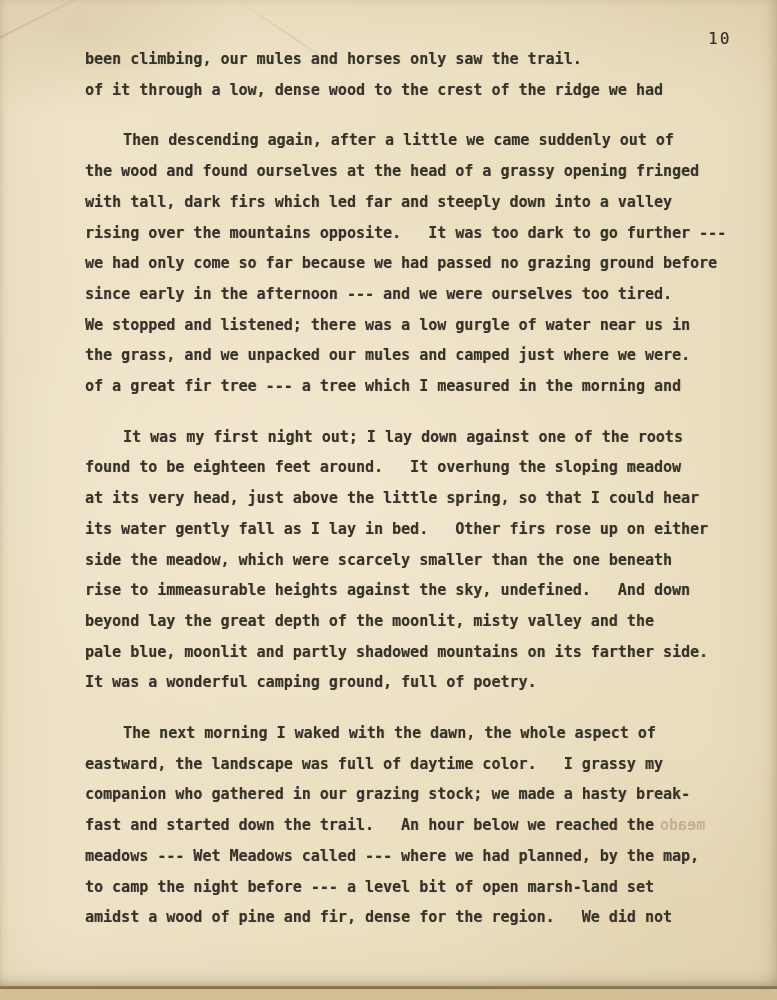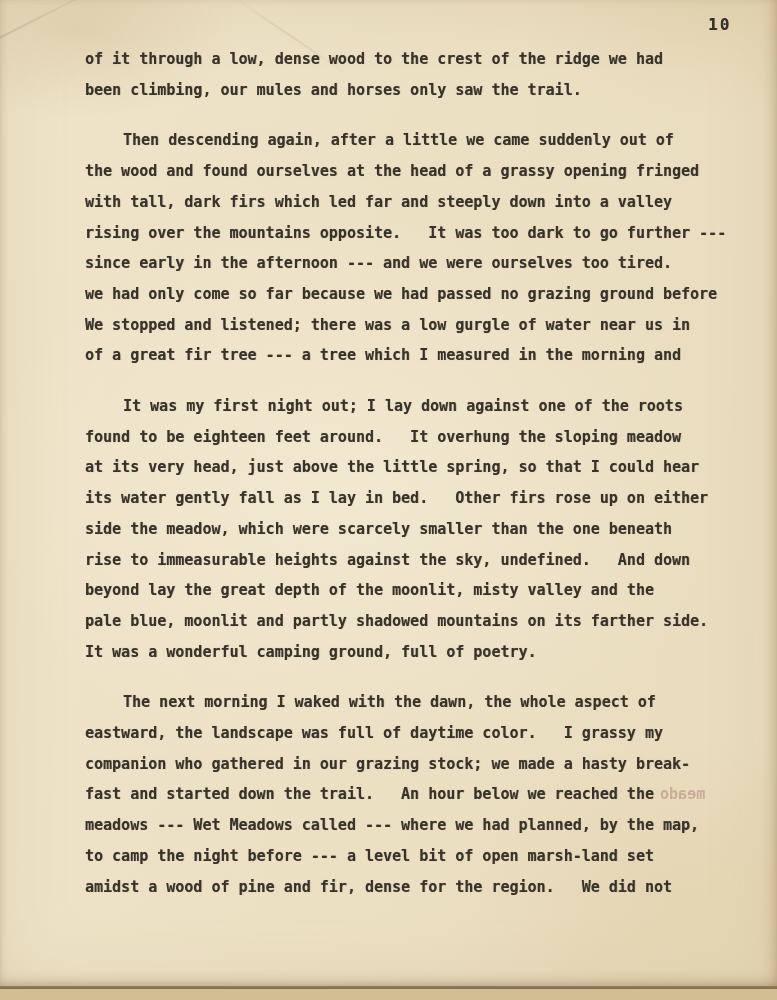--- a/index.html
+++ b/index.html
@@ -56,23 +56,23 @@
   .edge-line {
     position: absolute;
     left: 0; top: 986px;
     width: 777px; height: 3px;
     background: linear-gradient(180deg, #8a7752, #6e5d3f);
     opacity: 0.85;
   }
   .page-number {
     position: absolute;
     left: 708px;
-    top: 15px;
+    top: 29px;
     font-size: 16px;
-    font-weight: bold;
+    font-weight: normal;
     letter-spacing: 2px;
     color: #35322b;
     text-shadow: 0.4px 0.4px 0.6px rgba(53,50,43,0.55);
   }
   .typed-block {
     position: absolute;
     left: 85px;
     top: 44px;
     width: 680px;
     font-size: 15px;
@@ -99,29 +99,30 @@
 </head>
 <body>
 
 <div class="scan">
   <div class="backing"></div>
   <div class="paper">
     <div class="crease-a"></div>
     <div class="crease-b"></div>
     <div class="page-number">10</div>
     <div class="typed-block">
+        <div class="line">been climbing, our mules and horses only saw the trail.</div>
         <div class="line">of it through a low, dense wood to the crest of the ridge we had</div>
-        <div class="line">been climbing, our mules and horses only saw the trail.</div>
         <div class="line indent">Then descending again, after a little we came suddenly out of</div>
         <div class="line">the wood and found ourselves at the head of a grassy opening fringed</div>
         <div class="line">with tall, dark firs which led far and steeply down into a valley</div>
         <div class="line">rising over the mountains opposite.   It was too dark to go further ---</div>
+        <div class="line">we had only come so far because we had passed no grazing ground before</div>
         <div class="line">since early in the afternoon --- and we were ourselves too tired.</div>
-        <div class="line">we had only come so far because we had passed no grazing ground before</div>
         <div class="line">We stopped and listened; there was a low gurgle of water near us in</div>
+        <div class="line">the grass, and we unpacked our mules and camped just where we were.</div>
         <div class="line">of a great fir tree --- a tree which I measured in the morning and</div>
         <div class="line indent">It was my first night out; I lay down against one of the roots</div>
         <div class="line">found to be eighteen feet around.   It overhung the sloping meadow</div>
         <div class="line">at its very head, just above the little spring, so that I could hear</div>
         <div class="line">its water gently fall as I lay in bed.   Other firs rose up on either</div>
         <div class="line">side the meadow, which were scarcely smaller than the one beneath</div>
         <div class="line">rise to immeasurable heights against the sky, undefined.   And down</div>
         <div class="line">beyond lay the great depth of the moonlit, misty valley and the</div>
         <div class="line">pale blue, moonlit and partly shadowed mountains on its farther side.</div>
         <div class="line">It was a wonderful camping ground, full of poetry.</div>

